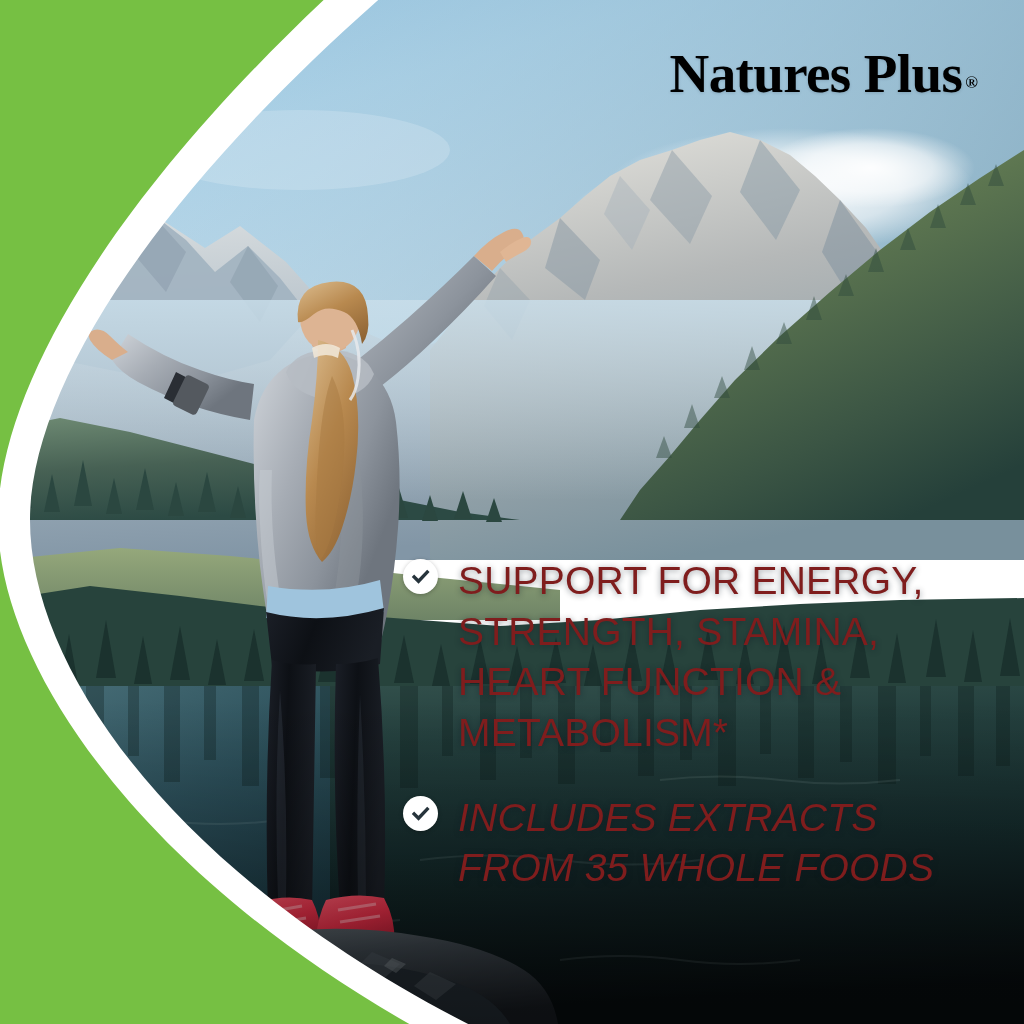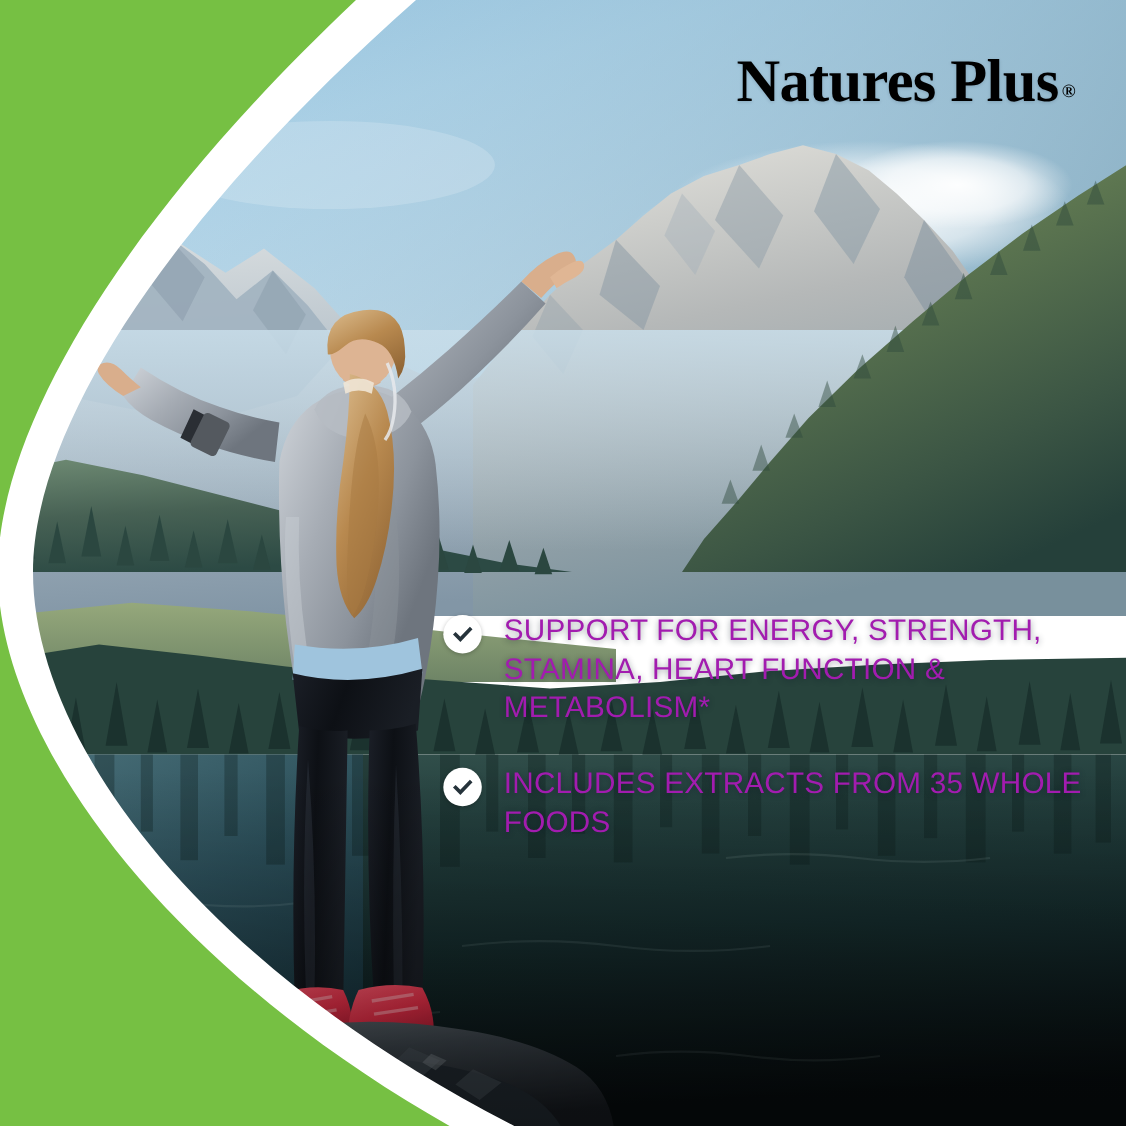--- a/index.html
+++ b/index.html
@@ -61,38 +61,38 @@
     position: absolute;
     left: 403px;
     top: 556px;
     width: 600px;
   }
   .benefit-row {
     display: flex;
     align-items: flex-start;
     margin-bottom: 34px;
   }
-  .benefit-row:last-child { margin-bottom: 0; }
+  .benefit-row:last-child { margin-bottom: 0; font-style: italic; }
   .check-badge {
     flex: 0 0 auto;
     width: 35px;
     height: 35px;
     border-radius: 50%;
     background: #ffffff;
     display: flex;
     align-items: center;
     justify-content: center;
     margin-top: 3px;
     box-shadow: 0 1px 4px rgba(0,0,0,0.25);
   }
   .check-badge svg { display: block; }
   .benefit-text {
     margin-left: 20px;
-    color: #a21caf;
-    font-size: 27px;
+    color: #7f1d1d;
+    font-size: 39px;
     font-weight: 400;
     line-height: 1.30;
     letter-spacing: 0.2px;
     text-transform: uppercase;
     text-shadow: 0 1px 6px rgba(10,25,35,0.45);
     max-width: 530px;
   }
 </style>
 </head>
 <body>

